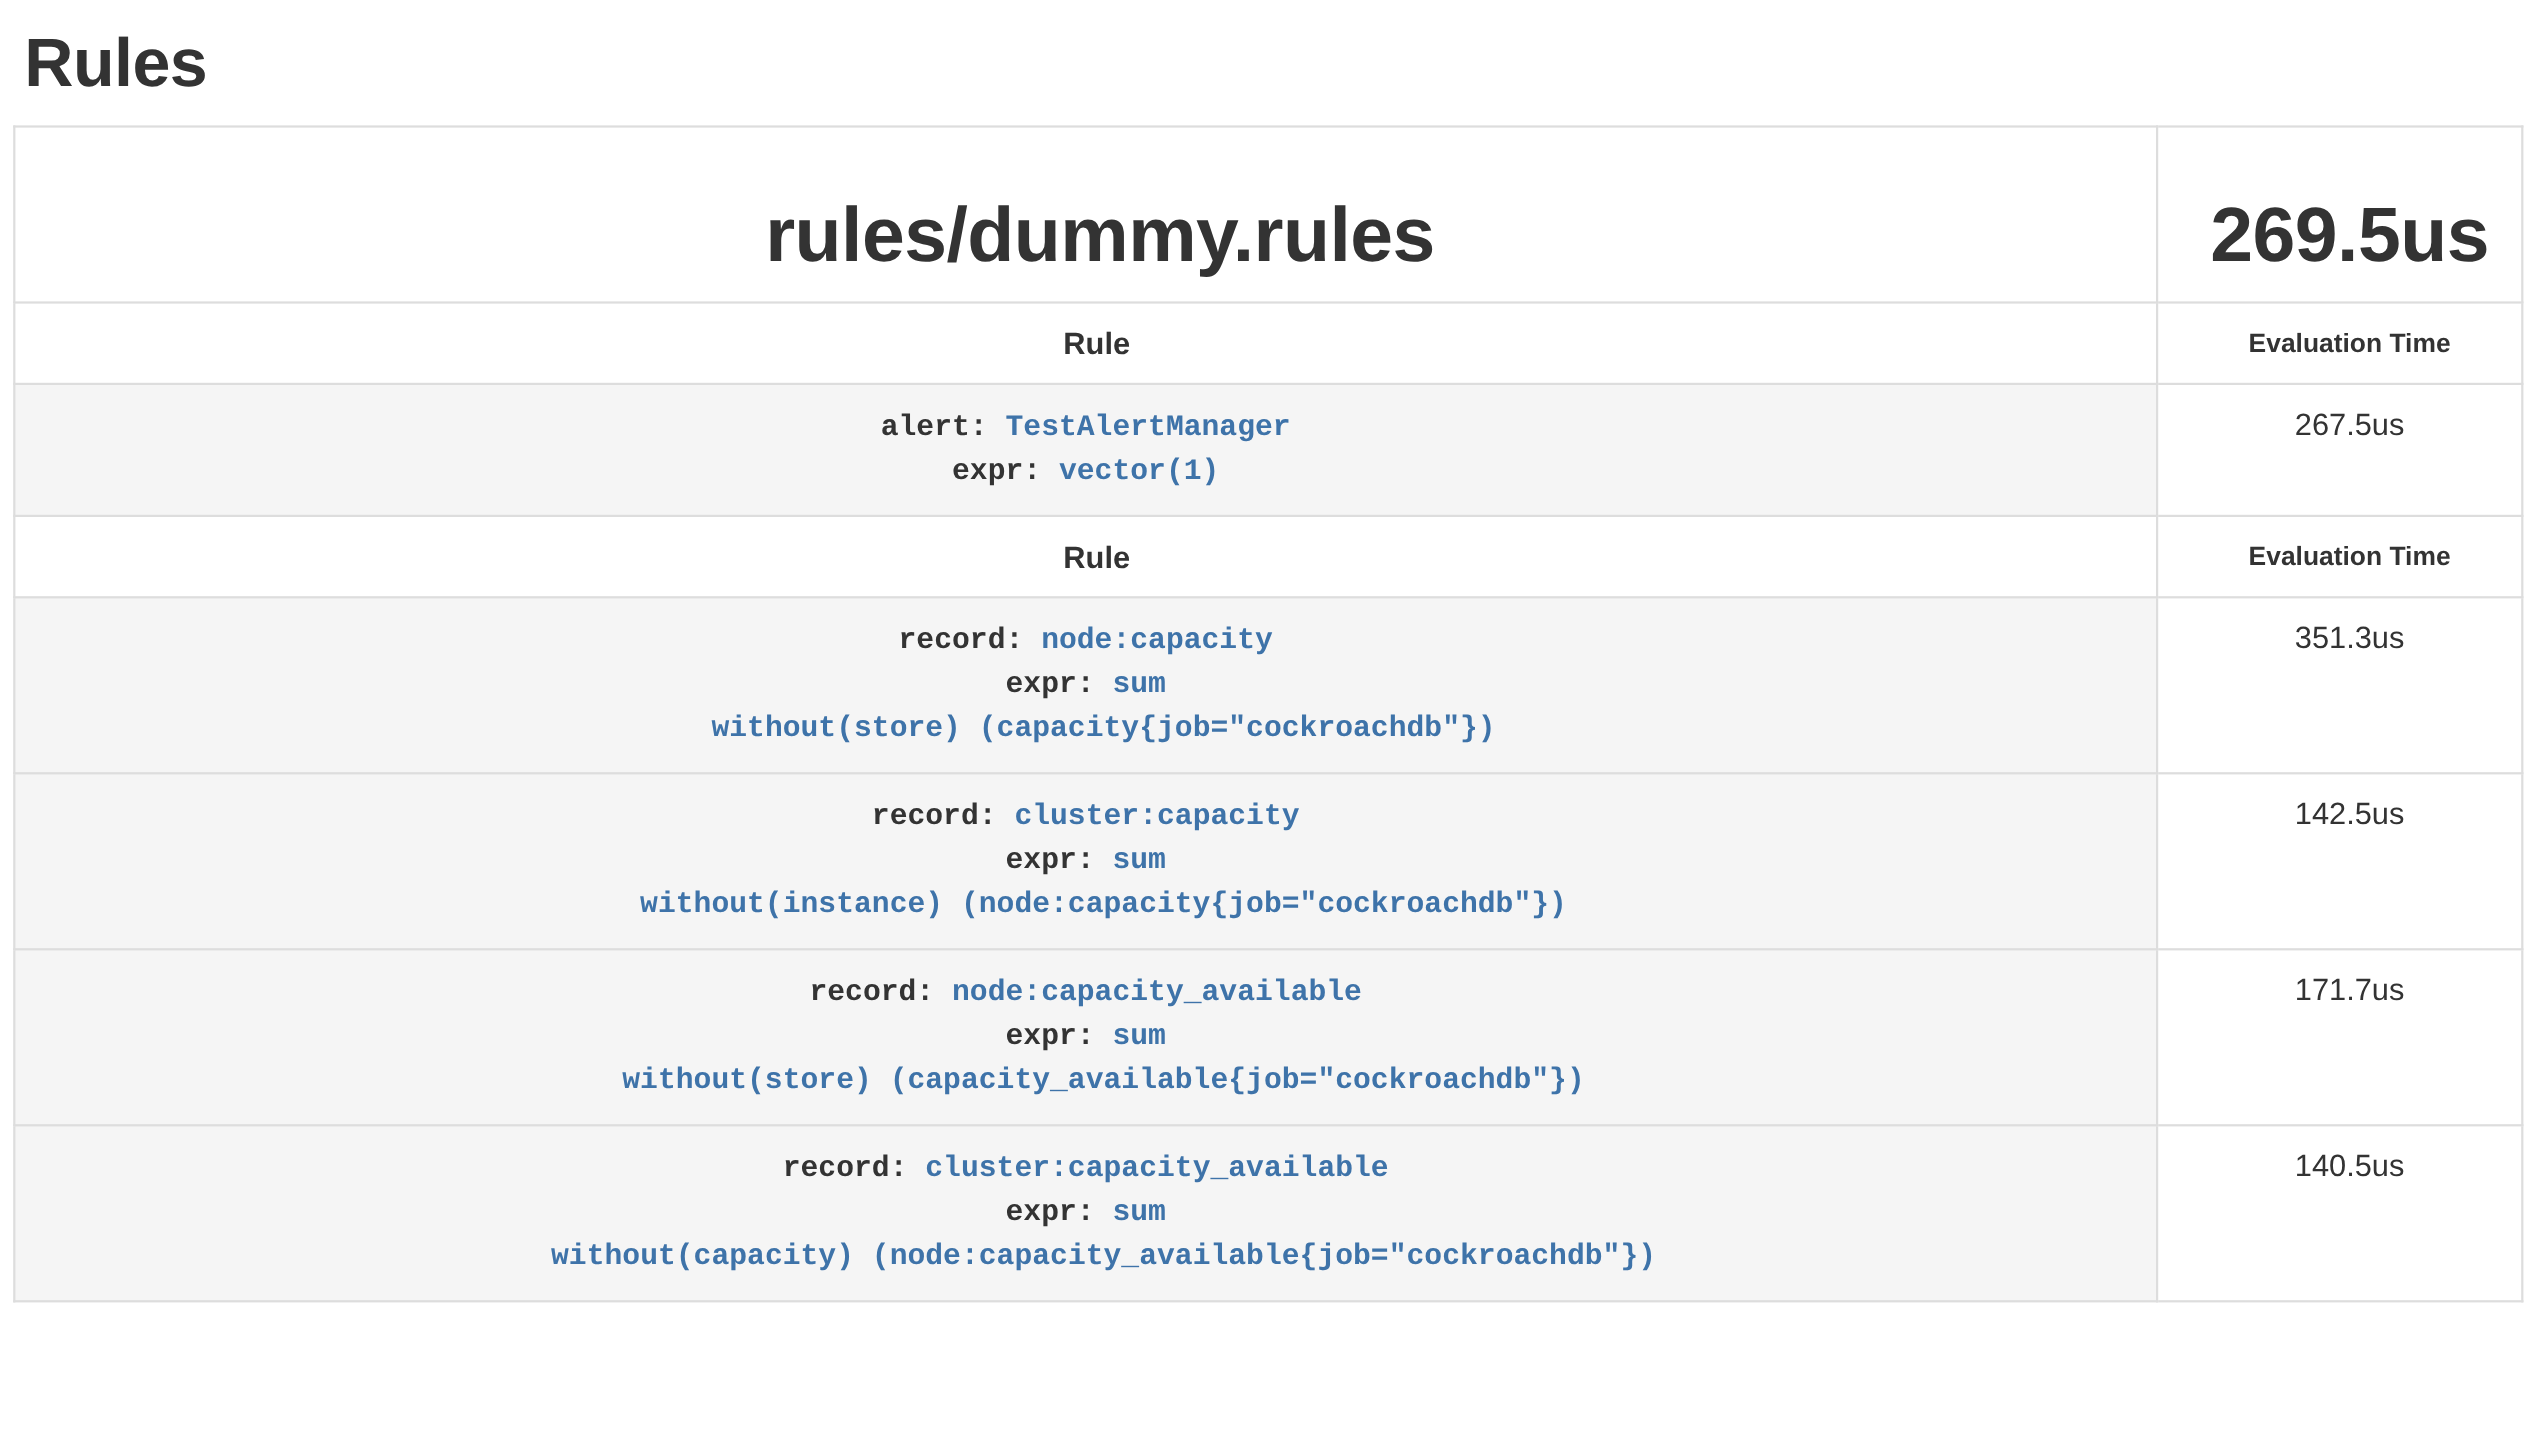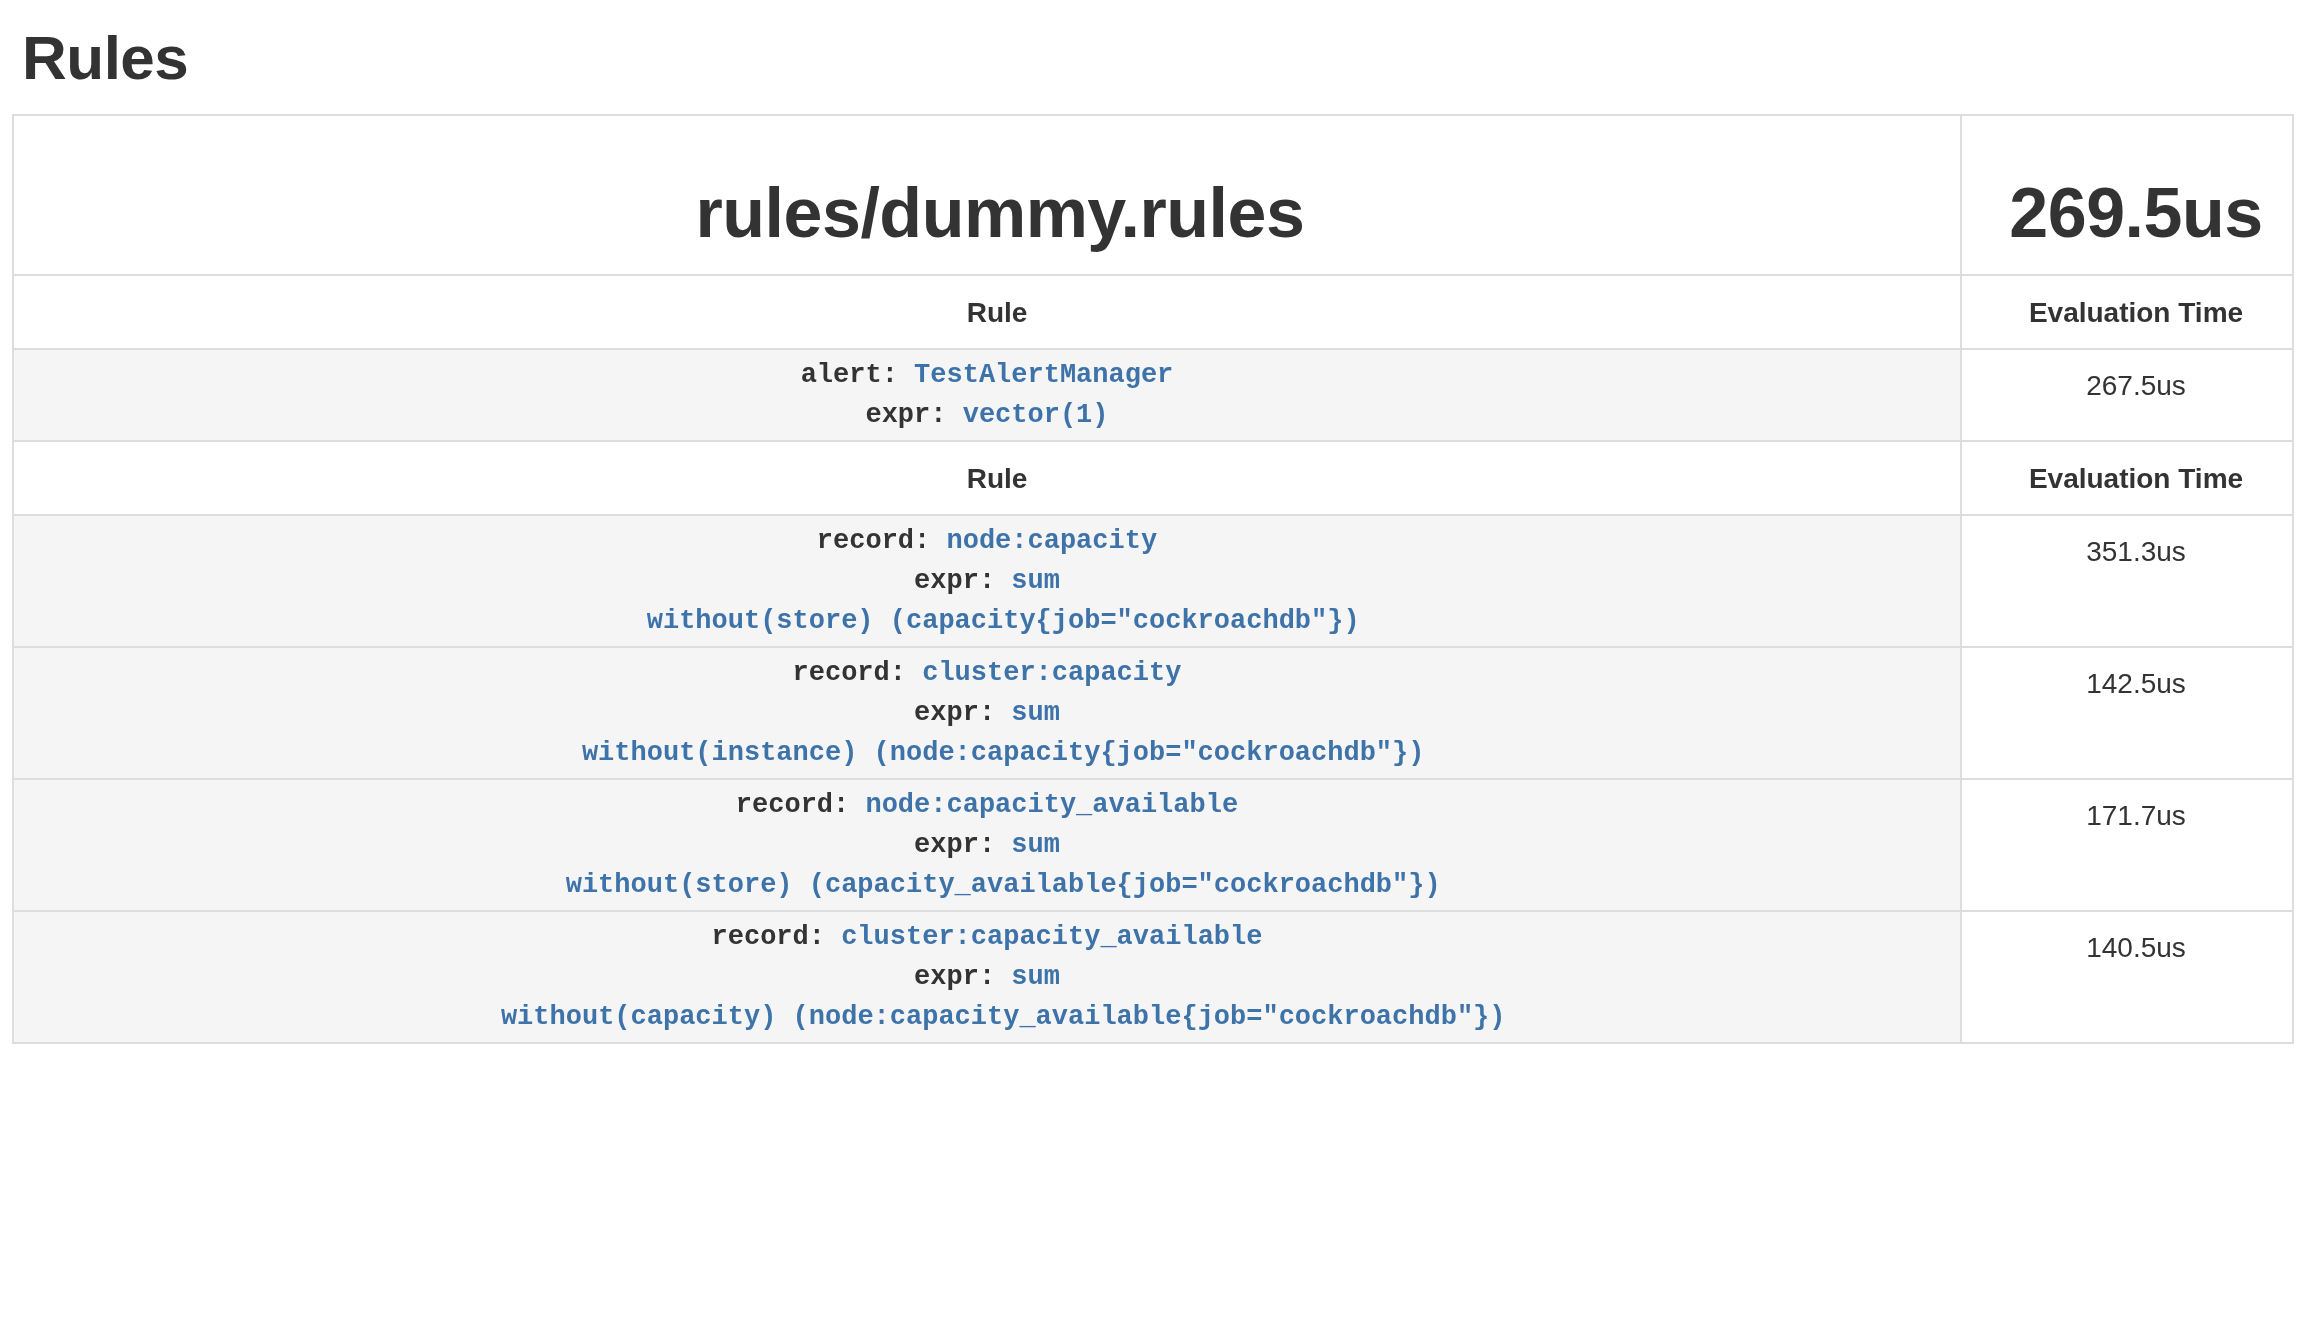--- a/index.html
+++ b/index.html
@@ -41,26 +41,26 @@
   .group-heading{
     margin:0;
     font-size:70px;line-height:78px;font-weight:700;
     letter-spacing:-0.5px;
     color:var(--c-text);
     white-space:nowrap;
   }
 
   
   th.th-rule{padding:17px 0 15px 20px;font-size:28px;line-height:40px;font-weight:700;background:#fff;margin-top:44px;}
-  th.th-eval{padding:17px 0 15px 18px;font-size:28px;line-height:40px;font-weight:700;background:#fff;margin-top:28px;}
+  th.th-eval{padding:17px 0 15px 18px;font-size:24px;line-height:40px;font-weight:700;background:#fff;margin-top:28px;}
 
   
   td.rule-cell{
     background:var(--c-rowbg);
-    padding:5px 20px;
+    padding:19px 20px;
     font-family:"Liberation Mono","DejaVu Sans Mono",monospace;
     font-size:27px;line-height:40px;font-weight:700;
     white-space:pre;
   }
   td.eval-cell{
     background:#ffffff;
     padding:16px 0 0 18px;
     font-size:28px;line-height:40px;font-weight:400;
   }
   .code-line{white-space:pre;}

